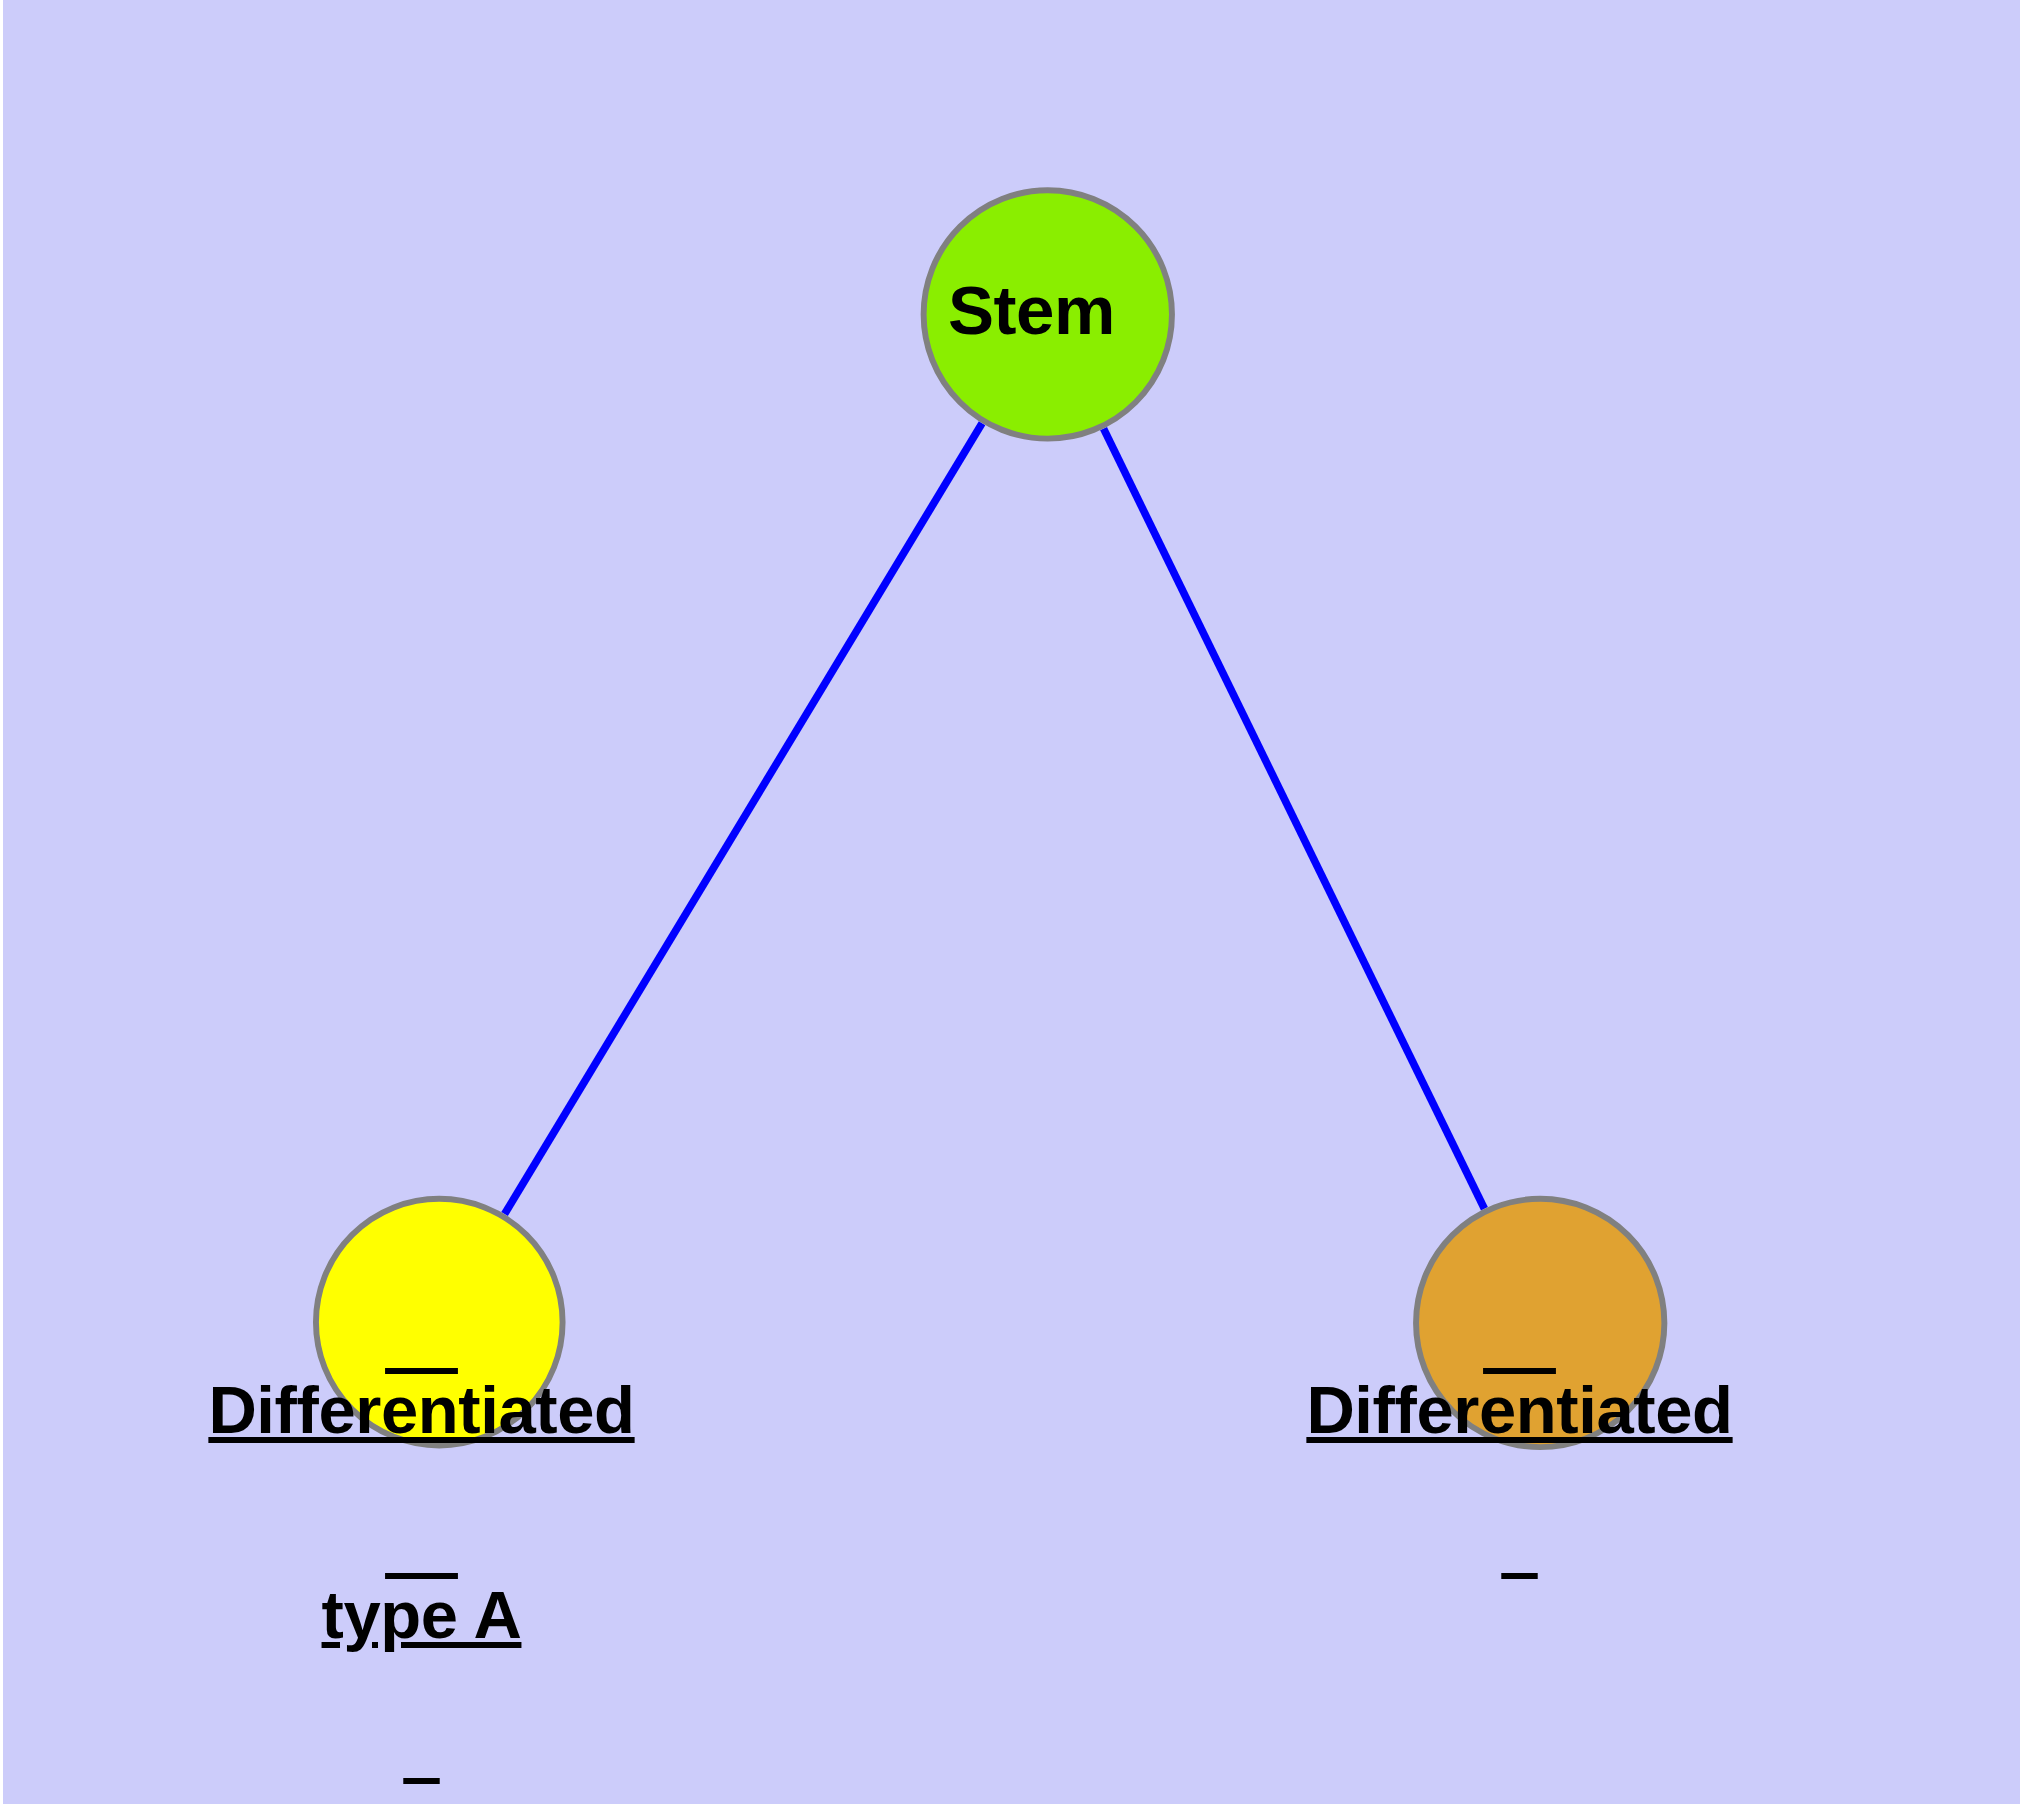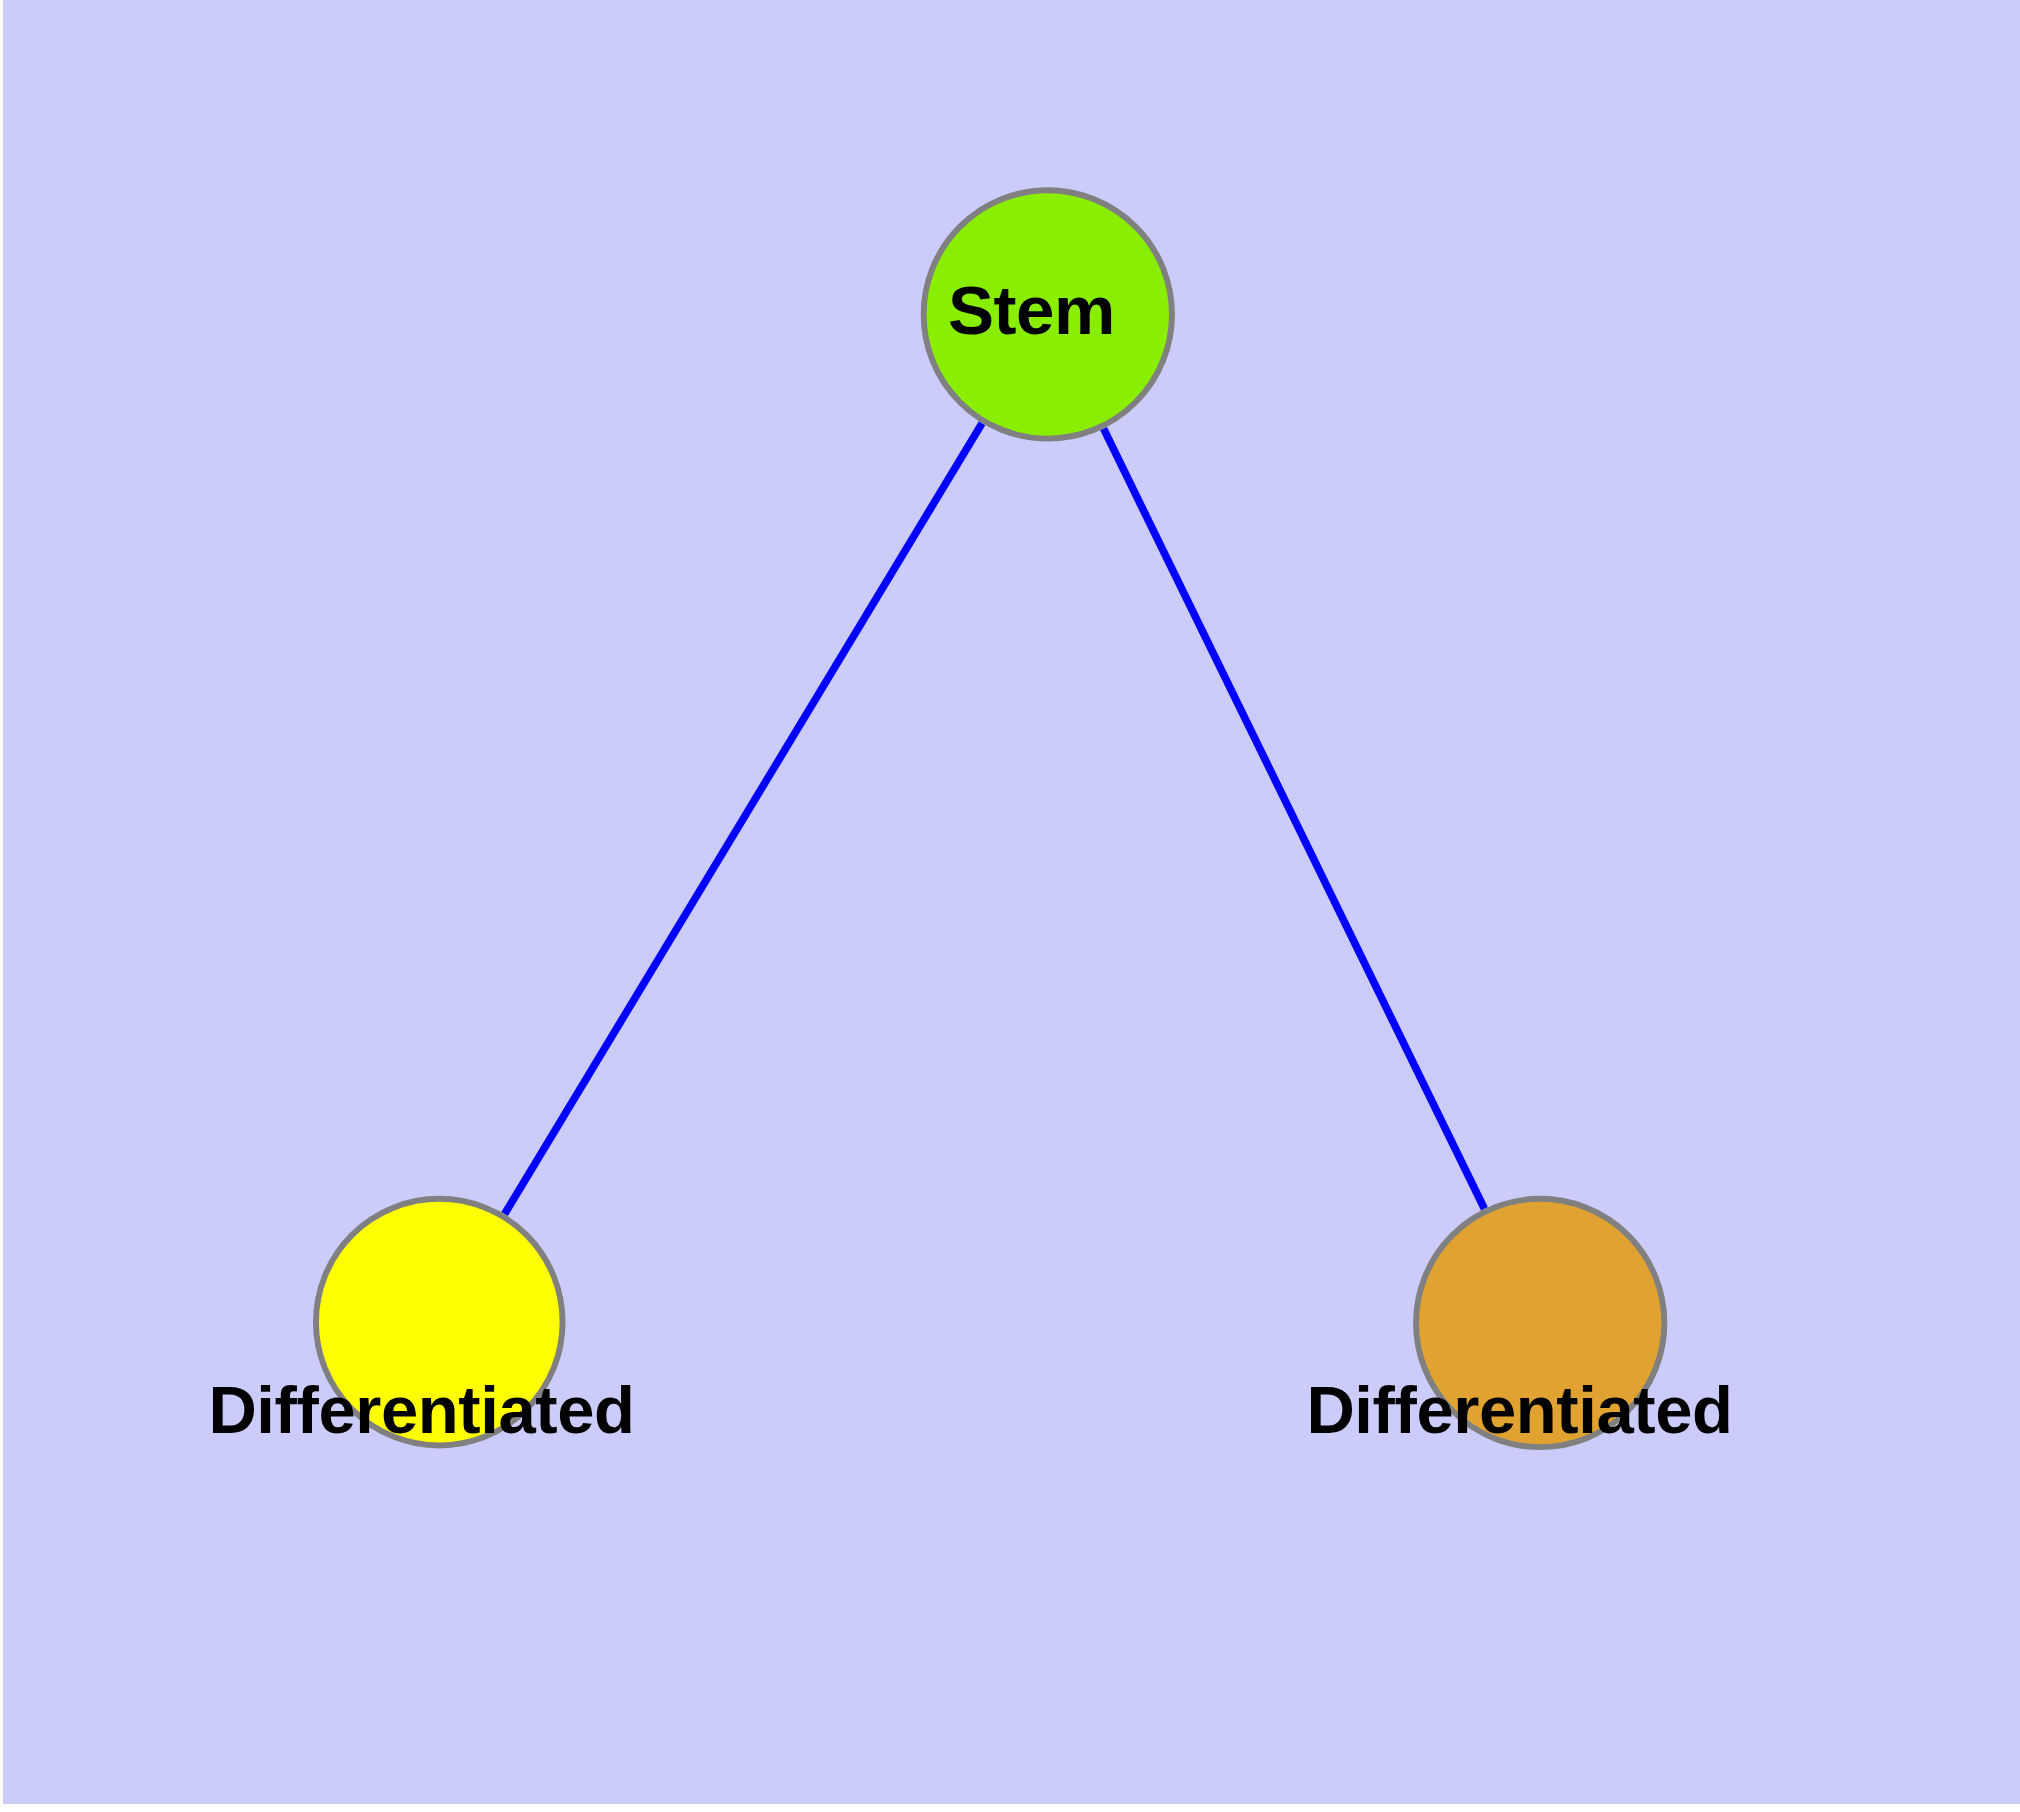--- a/index.html
+++ b/index.html
@@ -38,20 +38,21 @@
     line-height: 1.02;
     white-space: pre;
     letter-spacing: -0.4px;
     pointer-events: none;
   }
   .label-stem {
     font-size: 69px;
   }
   .label-leaf {
     font-size: 67px;
+    text-decoration: underline;
   }
 </style>
 </head>
 <body>
 
 <div id="canvas">
 
   <div id="plot-bg" style="background: rgb(204, 204, 250);"></div>
 
   <svg id="graph-svg" viewBox="0 0 2384 2138">
@@ -65,20 +66,21 @@
       <circle cx="1236" cy="371" r="146.5" fill="#8aee00" stroke="#808080" stroke-width="7"></circle>
       <circle cx="518" cy="1560" r="145.5" fill="#ffff00" stroke="#808080" stroke-width="7"></circle>
       <circle cx="1817" cy="1561" r="146.5" fill="#e0a231" stroke="#808080" stroke-width="7"></circle>
     </g>
   </svg>
 
   <div class="node-label label-stem" style="left:777px; top:276px; width:509px;">Stem</div>
 
   <div class="node-label label-leaf" style="left:167px; top:1239px; width:509px;">
     <div>Differentiated</div>
+    <div>type A</div>
   </div>
 
   <div class="node-label label-leaf" style="left:1265px; top:1239px; width:509px;">
     <div>Differentiated</div>
   </div>
 
 </div>
 
 
 </body></html>

